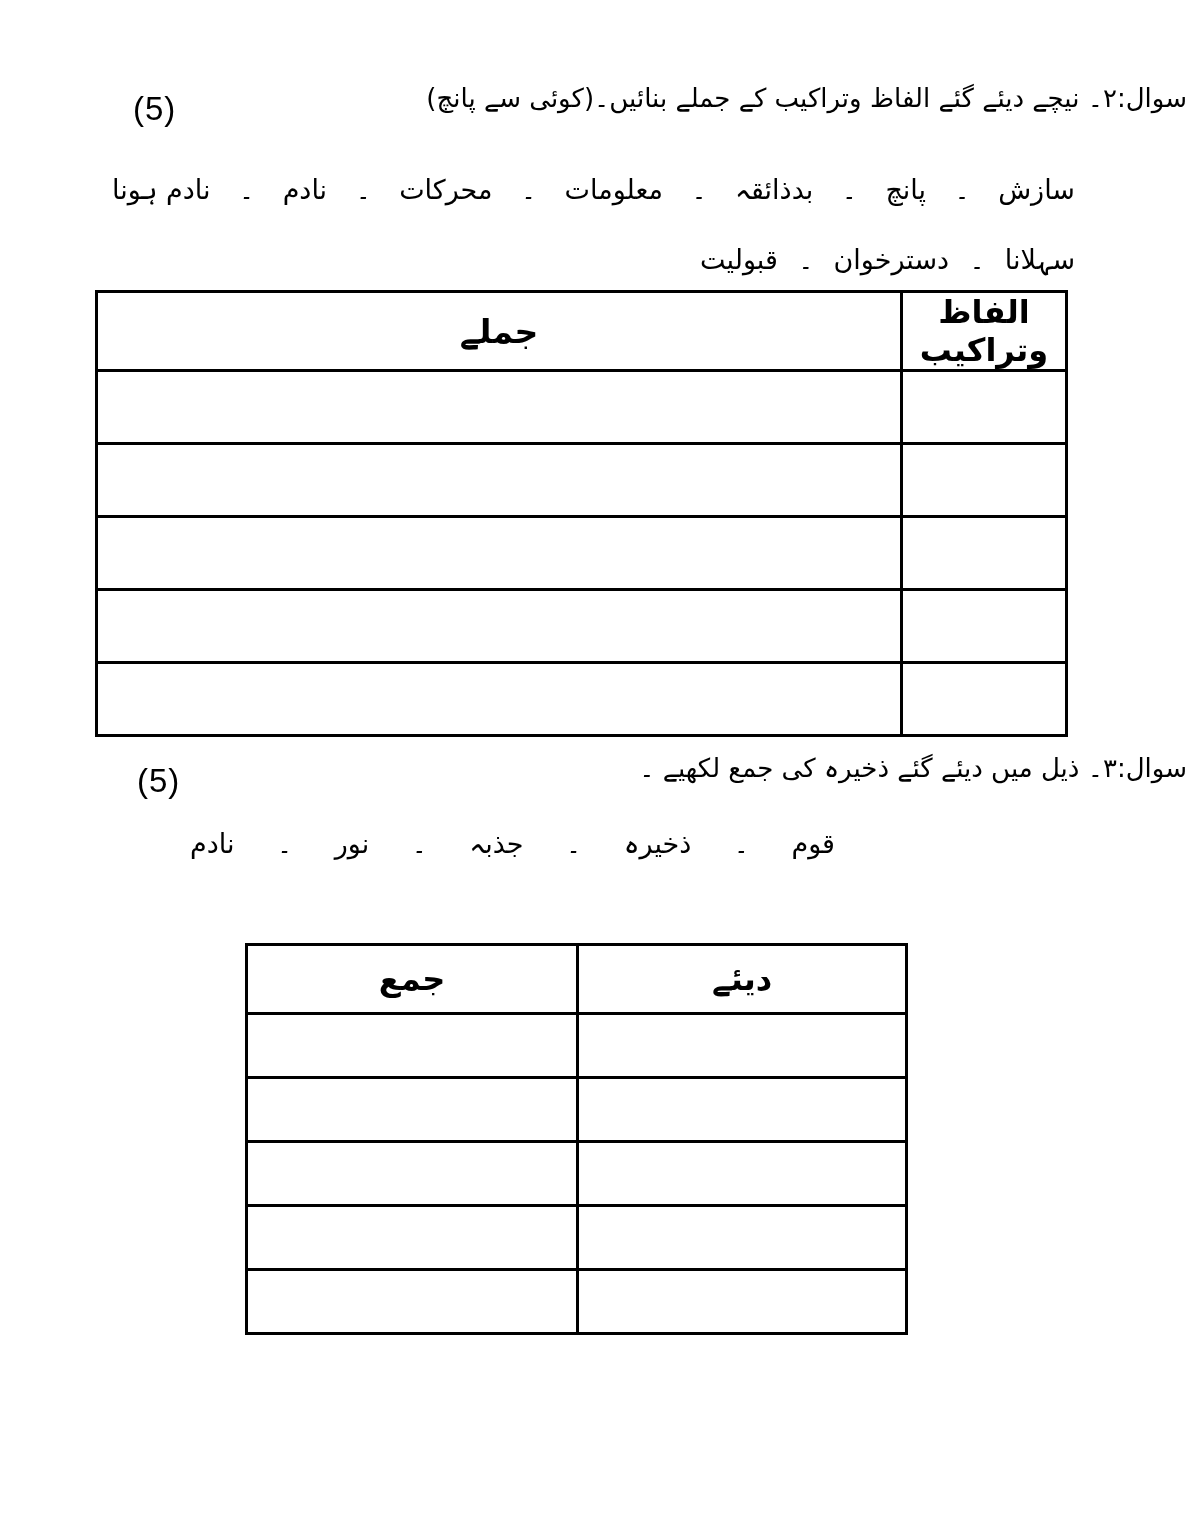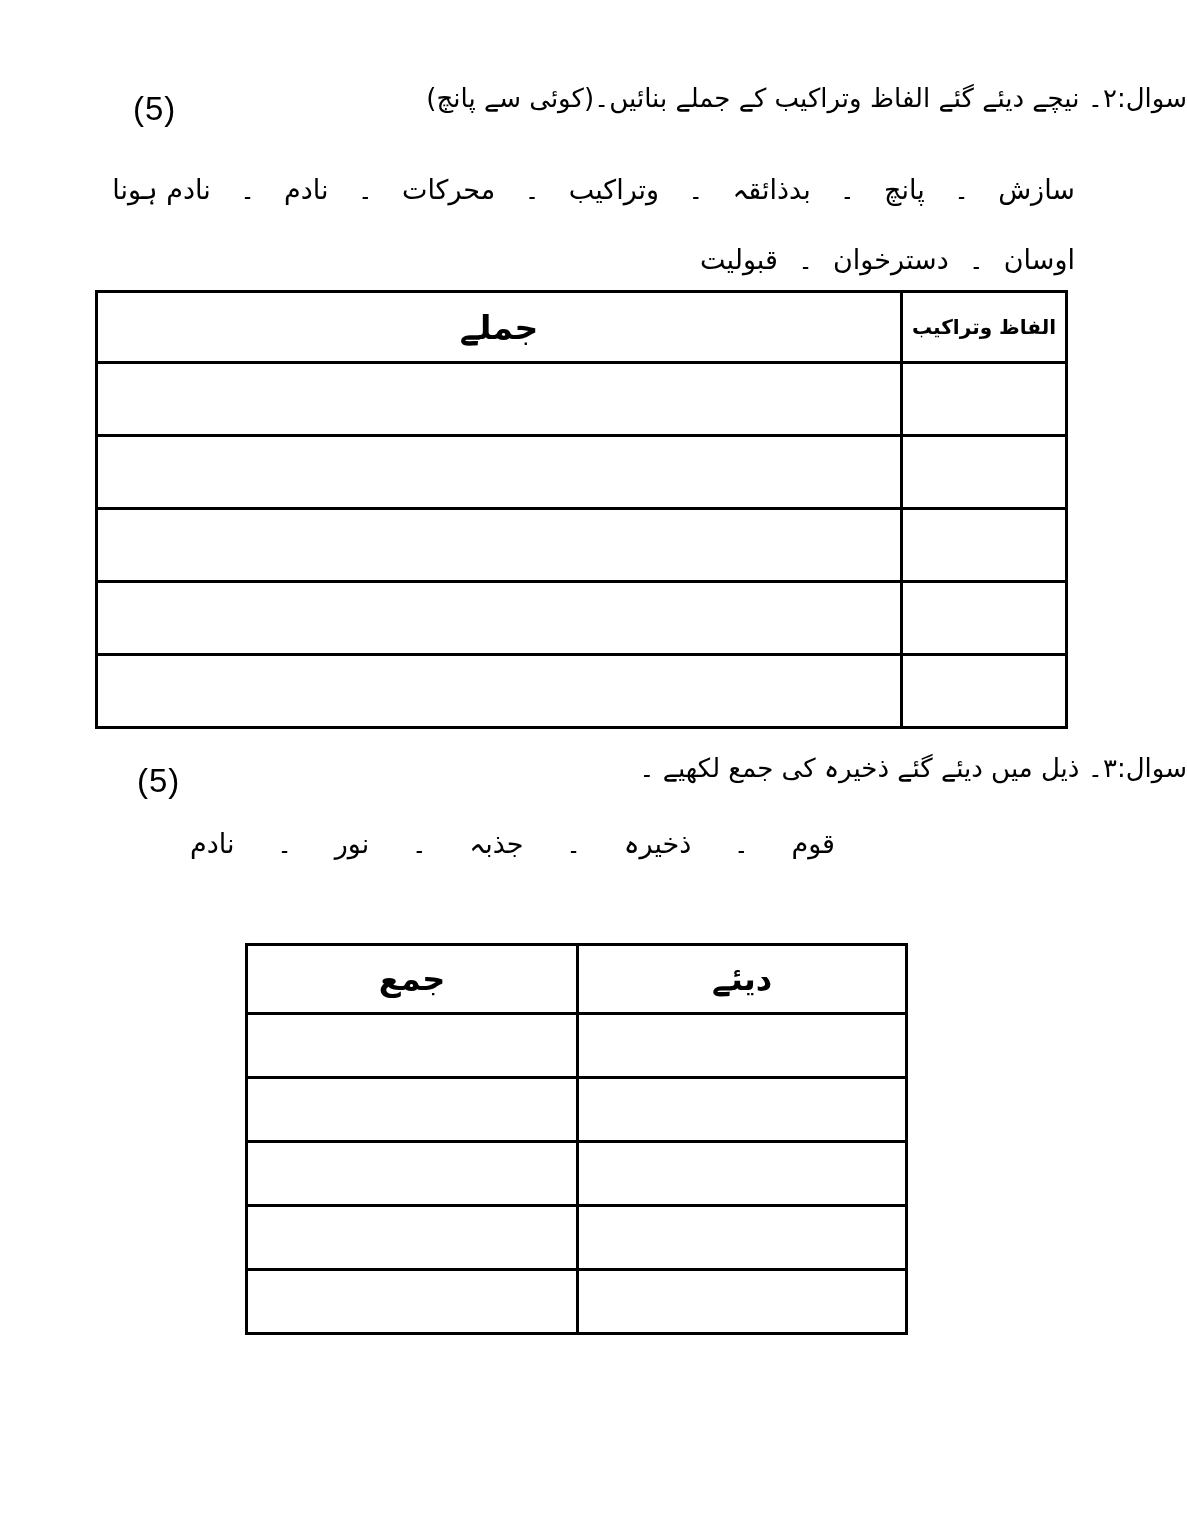--- a/index.html
+++ b/index.html
@@ -59,52 +59,52 @@
     text-align: center;
     background: #ffffff;
   }
   table.answer th {
     font-weight: bold;
     direction: rtl;
   }
 
   #table1 th { height: 68px; }
   #table1 td { height: 70px; }
-  #table1 th.col-words { font-size: 20px; }
+  #table1 th.col-words { font-size: 32px; }
   #table1 th.col-sentences { font-size: 33px; }
 
   #table2 th { height: 66px; font-size: 32px; }
   #table2 td { height: 61px; }
 </style>
 </head>
 <body>
 
 <div class="abs q-row" style="top: 78px;">
   <span class="marks" style="left: 133px; top: 12px;">(5)</span>
   <div class="q-text" dir="rtl">سوال:۲۔ نیچے دیئے گئے الفاظ وتراکیب کے جملے بنائیں۔(کوئی سے پانچ)</div>
 </div>
 
 <div class="abs word-line" style="top: 170px; left: 112px; width: 963px;" dir="rtl">
     <span>سازش</span>
     <span class="sep">۔</span>
     <span>پانچ</span>
     <span class="sep">۔</span>
     <span>بدذائقہ</span>
     <span class="sep">۔</span>
-    <span>وتراکیب</span>
+    <span>معلومات</span>
     <span class="sep">۔</span>
     <span>محرکات</span>
     <span class="sep">۔</span>
     <span>نادم</span>
     <span class="sep">۔</span>
     <span>نادم ہونا</span>
   </div>
 
 <div class="abs word-line" style="top: 240px; left: 700px; width: 375px;" dir="rtl">
-    <span>اوسان</span>
+    <span>سہلانا</span>
     <span class="sep">۔</span>
     <span>دسترخوان</span>
     <span class="sep">۔</span>
     <span>قبولیت</span>
   </div>
 
 <table id="table1" class="answer abs" style="top: 290px; left: 95px; width: 970px;" dir="rtl">
   <colgroup>
     <col style="width: 165px;">
     <col style="width: 805px;">

